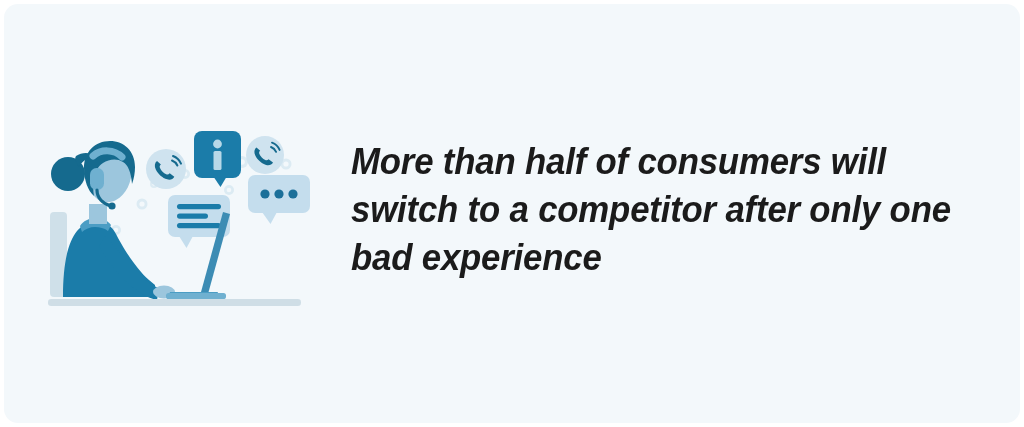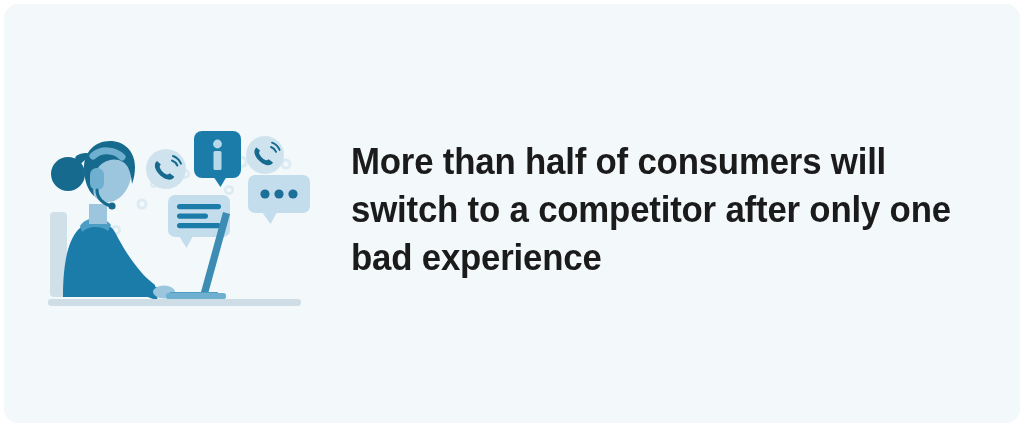--- a/index.html
+++ b/index.html
@@ -17,20 +17,21 @@
 
   .stat-card {
     position: absolute;
     left: 4px;
     top: 4px;
     width: 1016px;
     height: 419px;
     background: #f3f8fb;
     border-radius: 14px;
     box-sizing: border-box;
+    font-style: italic;
   }
 
   
   .illustration {
     position: absolute;
     left: 42px;
     top: 108px;
     width: 280px;
     height: 200px;
   }

